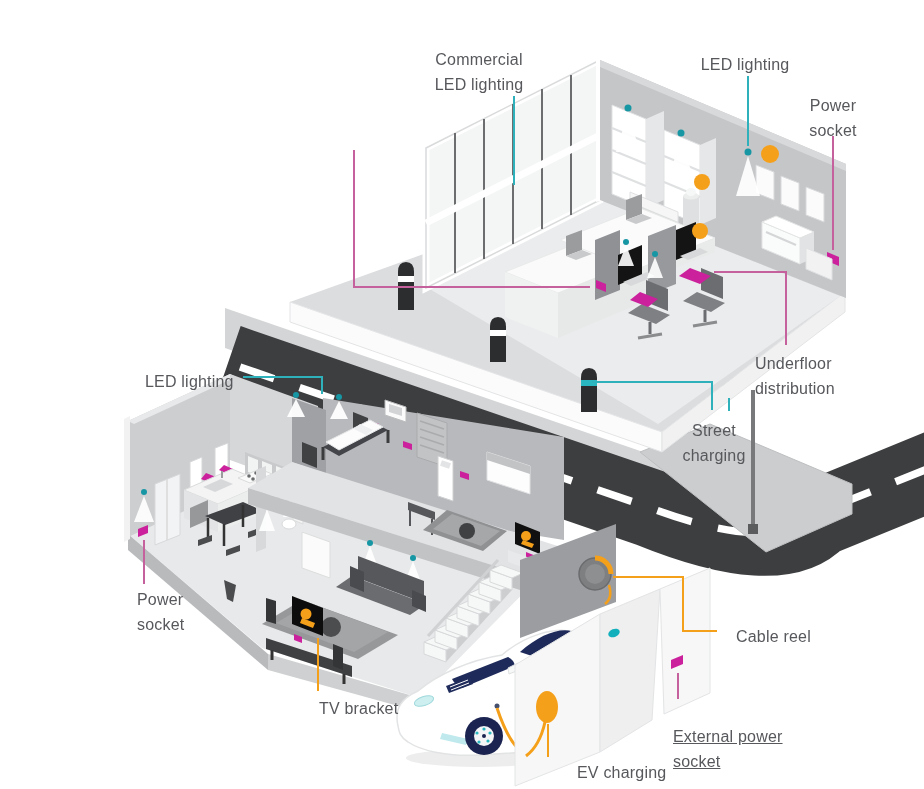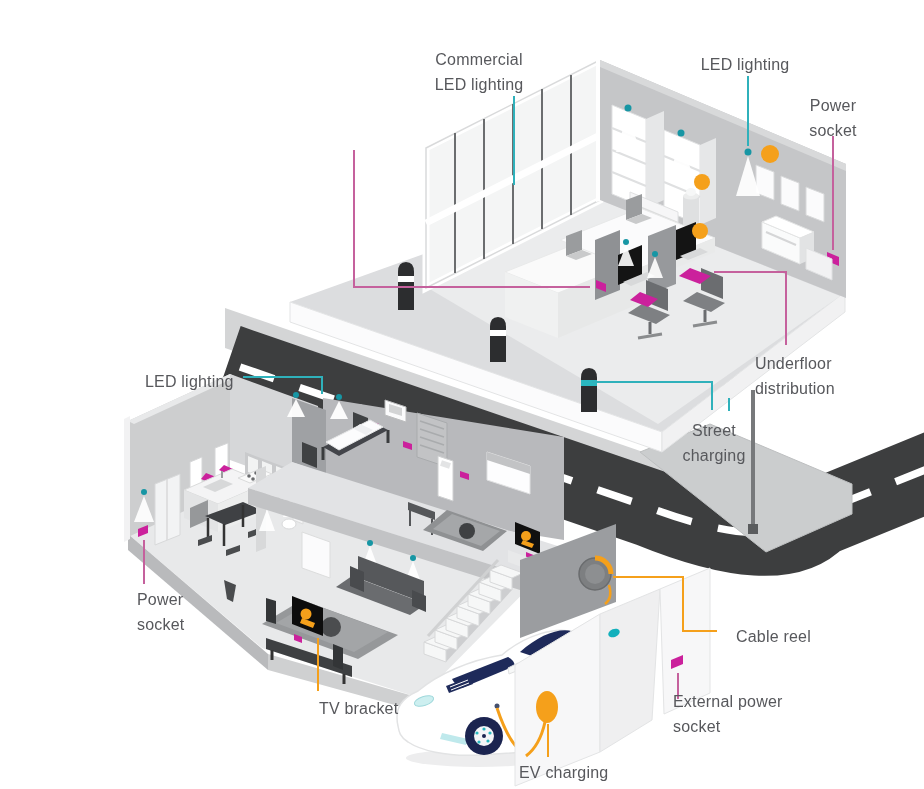--- a/index.html
+++ b/index.html
@@ -11,23 +11,23 @@
   .center{text-align:center;}
   .lbl-0{left:398px;top:47px;width:162px;}
   .lbl-1{left:665px;top:52px;width:160px;}
   .lbl-2{left:773px;top:93px;width:120px;}
   .lbl-3{left:347px;top:105px;}
   .lbl-4{left:755px;top:351px;}
   .lbl-5{left:145px;top:369px;}
   .lbl-6{left:137px;top:587px;}
   .lbl-7{left:654px;top:418px;width:120px;}
   .lbl-8{left:727px;top:624px;margin-left:9px;}
-  .lbl-9{left:673px;top:689px;}
+  .lbl-9{left:673px;top:724px;text-decoration:underline;}
   .lbl-10{left:273px;top:696px;margin-left:46px;}
-  .lbl-11{left:519px;top:760px;text-align:center;}
+  .lbl-11{left:577px;top:760px;text-align:center;}
 </style>
 </head>
 <body>
 
 <div class="stage">
 <svg width="924" height="789" viewBox="0 0 924 789">
 
   <g>
     <polygon points="225,308 710,475 710,515 225,348" fill="#d4d5d6"></polygon>
     <path d="M228,363 L650,508 Q778,560 818,518 L940,468" fill="none" stroke="#3d3e3f" stroke-width="78" stroke-linejoin="round"></path>

